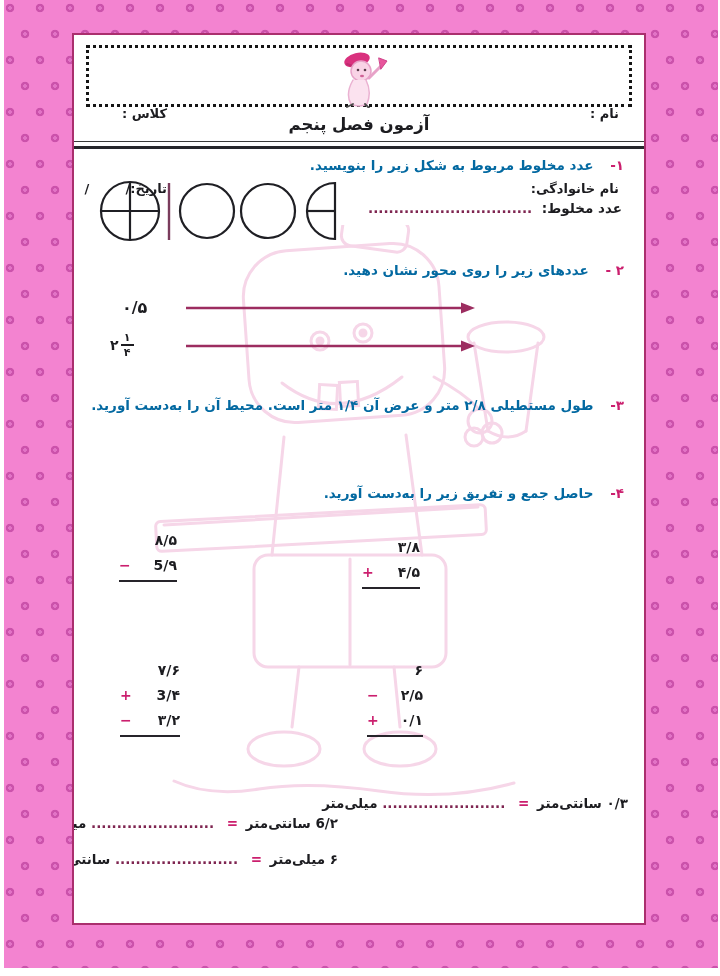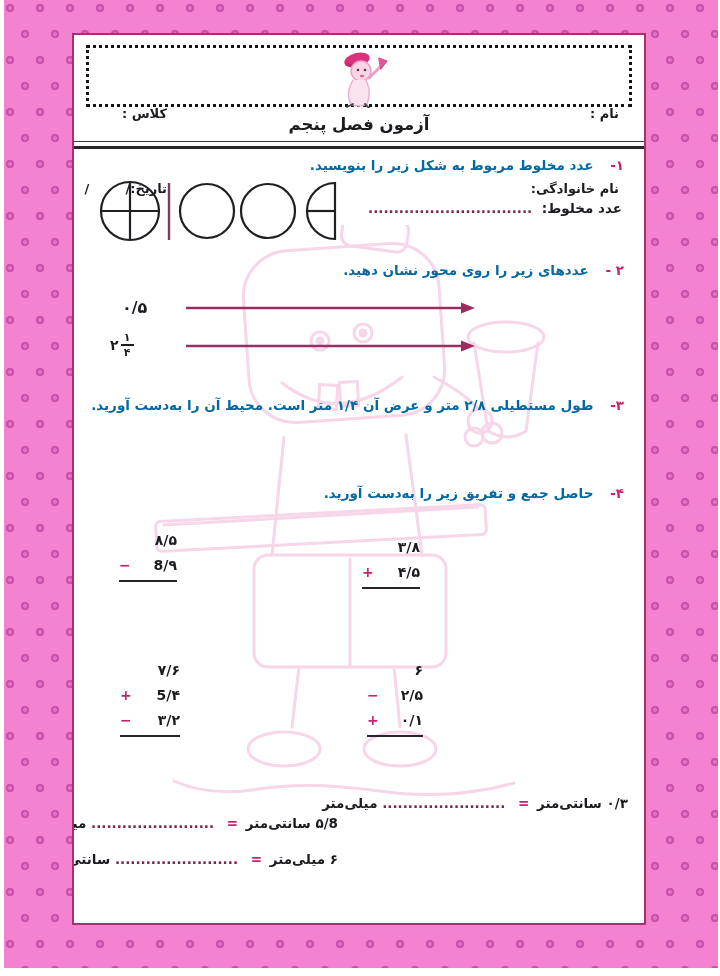--- a/index.html
+++ b/index.html
@@ -191,21 +191,21 @@
       <div class="sline"></div>
     </div>
 
     <div class="stack layer" style="left:45px;top:492px;width:58px;">
       <div class="srow">
           <span class="sign"></span>
           <span class="sval">۸/۵</span>
         </div>
       <div class="srow">
           <span class="sign">−</span>
-          <span class="sval">8/۹</span>
+          <span class="sval">5/۹</span>
         </div>
       <div class="sline"></div>
     </div>
 
     <div class="stack layer" style="left:293px;top:622px;width:56px;">
       <div class="srow">
           <span class="sign"></span>
           <span class="sval">۶</span>
         </div>
       <div class="srow">
@@ -219,39 +219,39 @@
       <div class="sline"></div>
     </div>
 
     <div class="stack layer" style="left:46px;top:622px;width:60px;">
       <div class="srow">
           <span class="sign"></span>
           <span class="sval">۷/۶</span>
         </div>
       <div class="srow">
           <span class="sign">+</span>
-          <span class="sval">5/۴</span>
+          <span class="sval">3/۴</span>
         </div>
       <div class="srow">
           <span class="sign">−</span>
           <span class="sval">۳/۲</span>
         </div>
       <div class="sline"></div>
     </div>
 
 
     <div class="bcell layer" style="right:16px;top:760px;">
       <span>۰/۳</span> 
       <span>سانتی‌متر</span>
       <span class="beq">=</span>
       <span class="leader">........................</span> 
       <span>میلی‌متر</span>
     </div>
     <div class="bcell layer" style="right:306px;top:780px;">
-      <span>۵/8</span> 
+      <span>6/۲</span> 
       <span>سانتی‌متر</span>
       <span class="beq">=</span>
       <span class="leader">........................</span> 
       <span>میلی‌متر</span>
     </div>
     <div class="bcell layer" style="right:306px;top:816px;">
       <span>۶</span> 
       <span>میلی‌متر</span>
       <span class="beq">=</span>
       <span class="leader">........................</span> 

